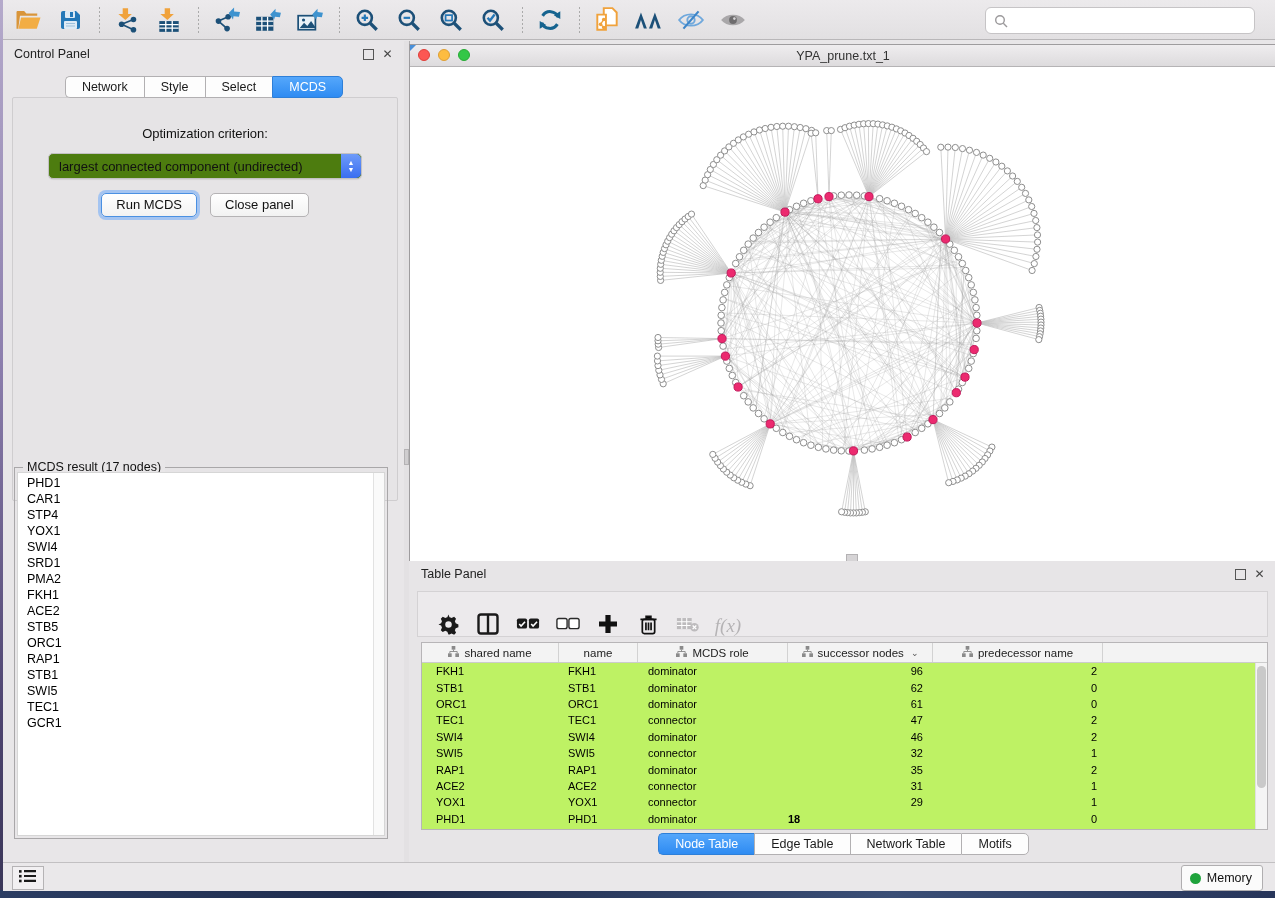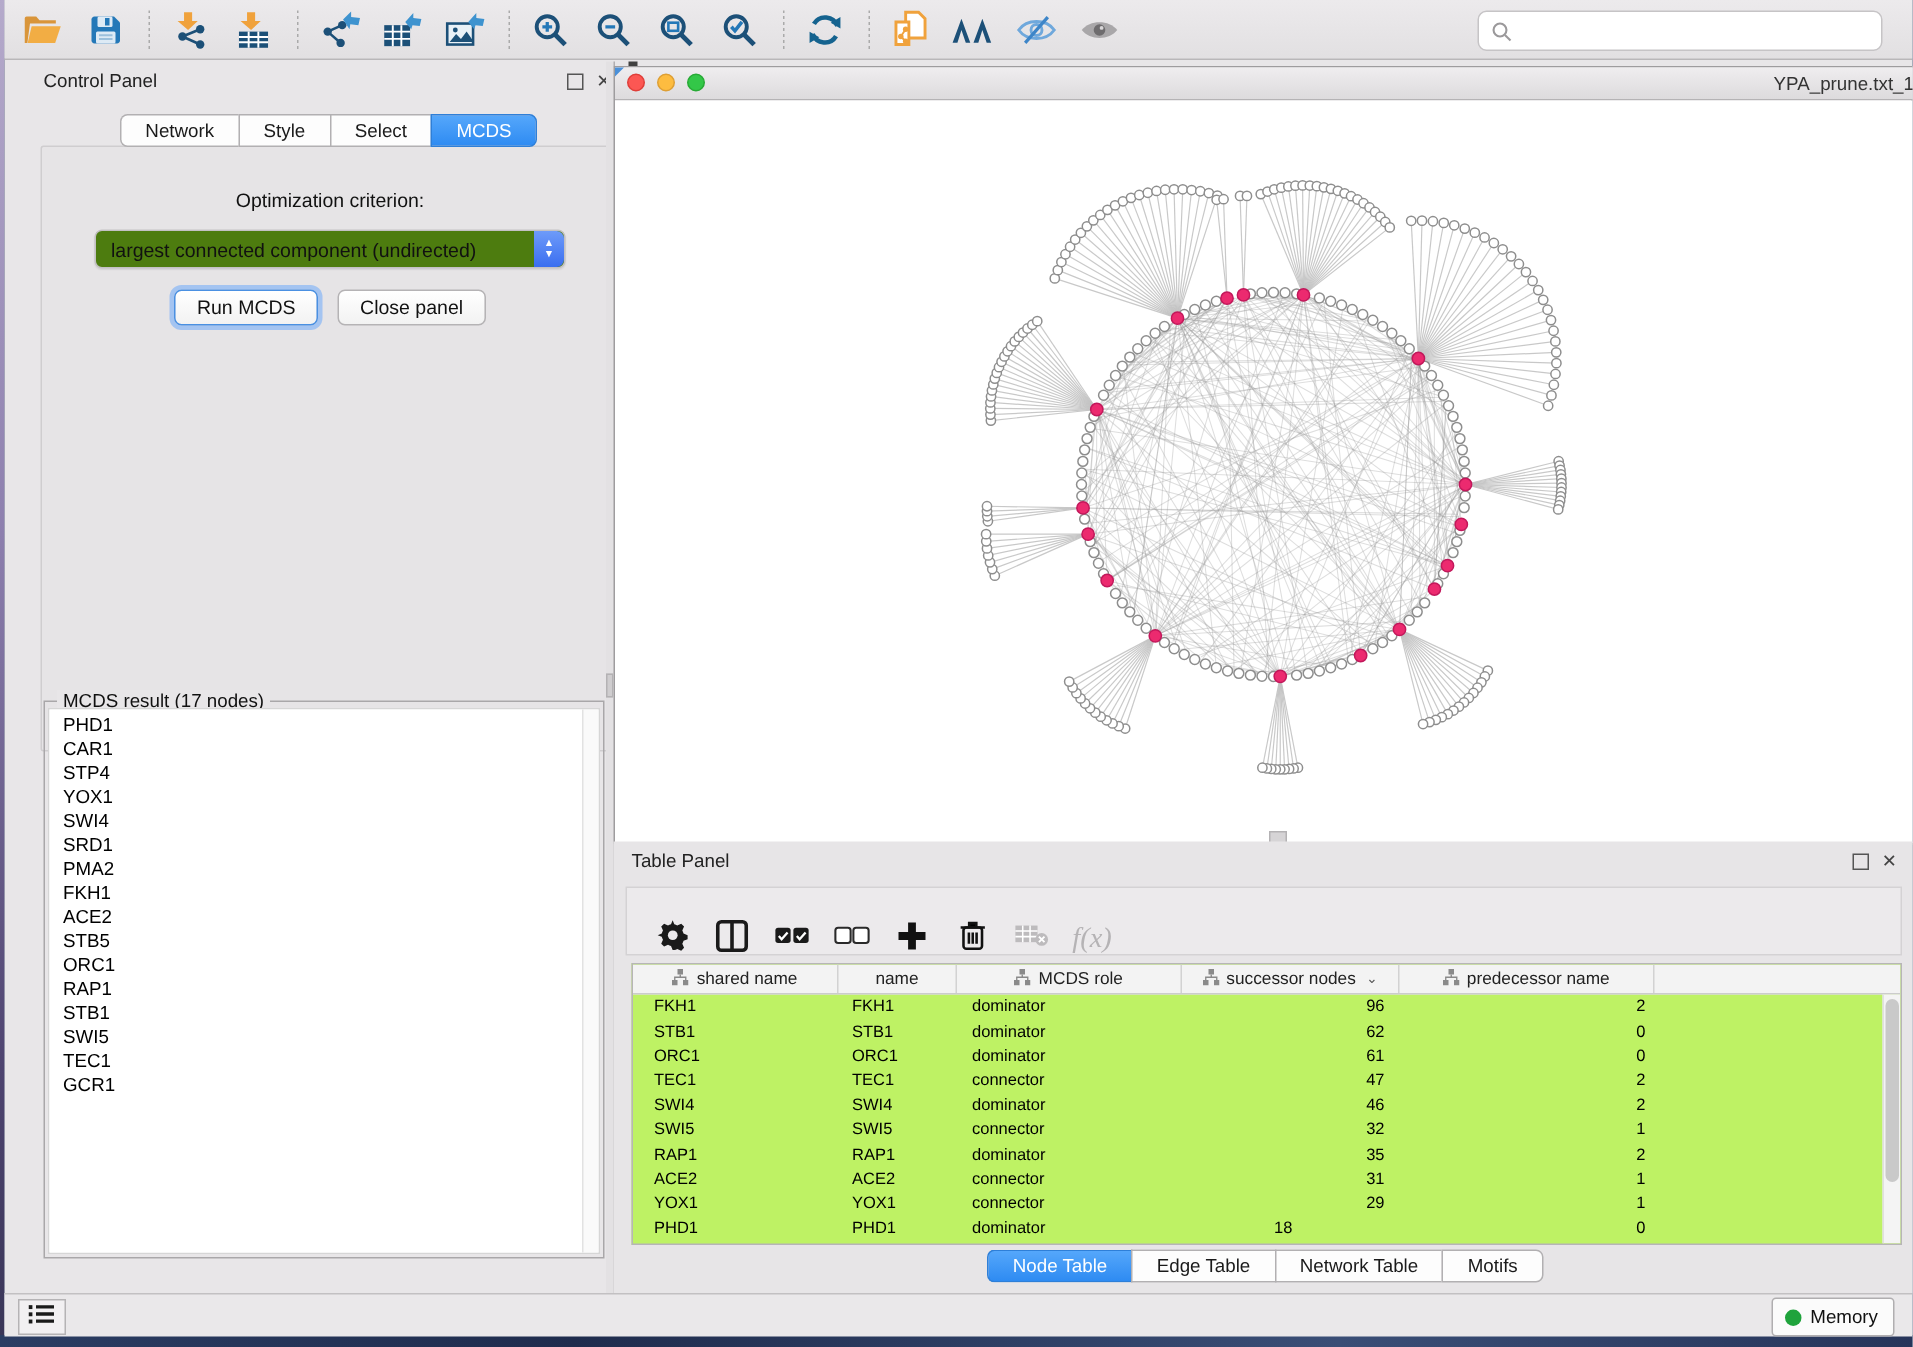--- a/index.html
+++ b/index.html
@@ -21,21 +21,21 @@
   .tb-btn{width:34px;height:30px;display:flex;align-items:center;justify-content:center;flex:0 0 auto;margin-right:8px;}
   .tb-btn svg{display:block;}
   .tb-sep{width:1px;height:26px;margin:0 10px 0 4px;flex:0 0 auto;
     background:repeating-linear-gradient(#aaa 0 2px,transparent 2px 4px);}
   .search-wrap{position:absolute;right:20px;top:7px;width:268px;height:25px;
     background:#fff;border:1px solid #c6c4c6;border-radius:6px;display:flex;align-items:center;}
   .search-wrap svg{margin:0 6px 0 8px;}
   .search-input{border:none;outline:none;flex:1;height:20px;font-size:12px;background:transparent;}
 
   
-  .control-panel{position:absolute;left:16px;top:41px;width:400px;height:821px;background:#e8e6e8;border-right:6px solid #404040;}
+  .control-panel{position:absolute;left:1px;top:41px;width:400px;height:821px;background:#e8e6e8;border-right:6px solid #404040;}
   .panel-head{height:26px;display:flex;align-items:center;font-size:12.5px;color:#222;padding:0 10px;}
   .panel-head .spacer{flex:1;}
   .win-ico{width:13px;height:13px;margin-left:7px;color:#444;font-size:12px;line-height:13px;text-align:center;}
   .float-ico{border:1.5px solid #555;width:9px;height:9px;margin-top:1px;}
   .seg{display:flex;justify-content:center;position:relative;z-index:2;}
   .seg-tab{height:20px;line-height:20px;padding:0 16px;font-size:12.5px;color:#1a1a1a;background:#fdfdfd;
     border:1px solid #b2b0b2;border-right:none;}
   .seg-tab:first-child{border-radius:5px 0 0 5px;}
   .seg-tab:last-child{border-radius:0 5px 5px 0;border-right:1px solid #b2b0b2;}
   .seg-tab.selected{background:linear-gradient(#55a7fb,#2e8bf2);color:#fff;border-color:#2e7fd8;}
@@ -60,21 +60,21 @@
   .gb-scroll{position:absolute;right:2px;top:4px;width:10px;bottom:2px;background:#fafafa;border-left:1px solid #e2e2e2;}
   .gb-listwrap{position:absolute;left:2px;top:4px;right:2px;bottom:2px;background:#fff;border:1px solid #d6d6d6;}
 
   
   .v-split{position:absolute;left:401px;top:41px;width:5px;height:821px;background:#e3e1e3;border-right:1px solid #b0aeb0;}
   .v-handle{position:absolute;left:0;top:408px;width:5px;height:16px;background:#cfcdcf;border:1px solid #b4b2b4;box-sizing:border-box;}
 
   
   .net-win{position:absolute;left:406px;top:44px;width:866px;height:517px;border:1px solid #9e9c9e;background:#fff;}
   .net-title{height:21px;background:linear-gradient(#efedef,#dddbdd);border-bottom:1px solid #b5b3b5;position:relative;
-    display:flex;align-items:center;justify-content:flex-end;font-size:12.5px;color:#333;}
+    display:flex;align-items:center;justify-content:center;font-size:12.5px;color:#333;}
   .lights{position:absolute;left:8px;top:4px;display:flex;gap:8px;}
   .light{width:12px;height:12px;border-radius:50%;}
   .light.red{background:#fc5753;border:1px solid #df3e39;box-sizing:border-box;}
   .light.yellow{background:#fdbc40;border:1px solid #de9f34;box-sizing:border-box;}
   .light.green{background:#33c748;border:1px solid #27aa35;box-sizing:border-box;}
   .focus-corner{position:absolute;left:0;top:0;width:0;height:0;border-top:6px solid #4a90d9;border-right:6px solid transparent;}
   .net-canvas{position:relative;width:864px;height:494px;background:#fff;overflow:hidden;}
   .h-handle{position:absolute;left:436px;bottom:-1px;width:10px;height:7px;background:#d6d4d6;border:1px solid #b4b2b4;}
 
   
@@ -1212,21 +1212,21 @@
             <div class="td" style="width: 137px; padding-left: 14px;">YOX1</div>
             <div class="td" style="width: 79px; padding-left: 9px;">YOX1</div>
             <div class="td" style="width: 150px; padding-left: 10px;">connector</div>
             <div class="td" style="width: 145px; text-align: right; padding-right: 10px;">29</div>
             <div class="td" style="width: 170px; text-align: right; padding-right: 6px;">1</div>
           </div>
           <div class="tr">
             <div class="td" style="width: 137px; padding-left: 14px;">PHD1</div>
             <div class="td" style="width: 79px; padding-left: 9px;">PHD1</div>
             <div class="td" style="width: 150px; padding-left: 10px;">dominator</div>
-            <div class="td" style="width: 145px; text-align: center; padding-right: 10px;">18</div>
+            <div class="td" style="width: 145px; text-align: left; padding-right: 10px; font-weight: bold;">18</div>
             <div class="td" style="width: 170px; text-align: right; padding-right: 6px;">0</div>
           </div>
         </div>
       <div class="tbl-scroll">
           <div class="tbl-thumb"></div>
         </div>
     </div>
     <div class="seg tp-tabs" id="tp-tabs">
         <span class="seg-tab selected">Node Table</span>
         <span class="seg-tab">Edge Table</span>

